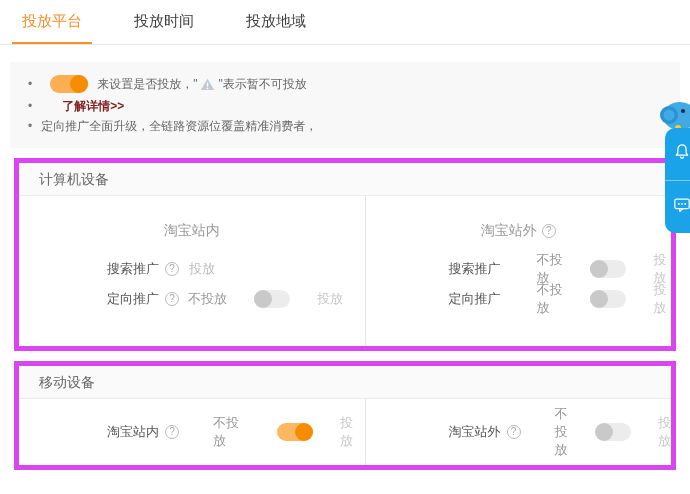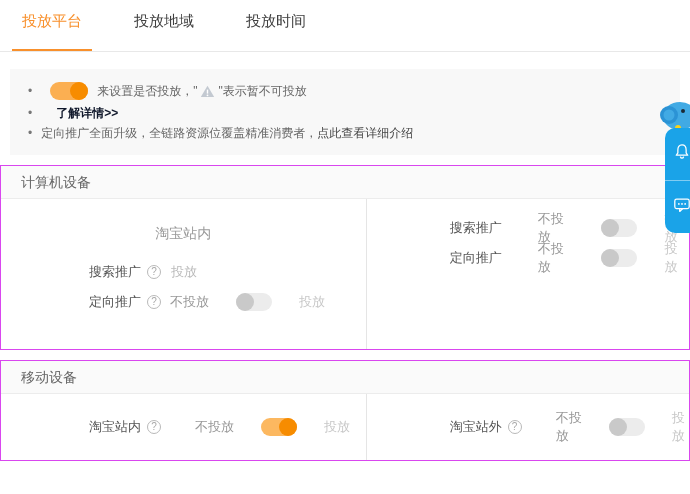--- a/index.html
+++ b/index.html
@@ -1,40 +1,40 @@
 <!DOCTYPE html>
 <html><head>
 <meta charset="utf-8">
 <style>
   * { margin:0; padding:0; box-sizing:border-box; }
   html,body { width:690px; height:494px; background:#fff; overflow:hidden;
     font-family:"Liberation Sans","DejaVu Sans",sans-serif; position:relative; }
 
   
-  .tabbar { height:52px; border-bottom:1px solid #e8e8e8; display:flex; padding-left:12px; }
+  .tabbar { height:45px; border-bottom:1px solid #e8e8e8; display:flex; padding-left:12px; }
   .tab { font-size:15px; color:#404040; padding:0 10px; line-height:42px; margin-right:32px;
     cursor:pointer; border-bottom:2px solid transparent; }
   .tab.active { color:#f8902c; border-bottom-color:#f8902c; }
 
   
   .notice { margin:17px 10px 10px; background:#f8f8f8; padding:10px 18px 12px;
     font-size:12px; color:#666; }
   .notice-line { display:flex; align-items:center; line-height:20px; white-space:nowrap; }
   .notice-line.first { line-height:24px; }
   .bullet { margin-right:9px; color:#777; }
   .mini-toggle { width:38px; height:18px; border-radius:9px; background:#fbaf52;
     position:relative; display:inline-block; margin:0 9px; flex:none; }
   .mini-knob { position:absolute; right:0; top:0; width:18px; height:18px;
     border-radius:50%; background:#f78c00; }
   .warn-icon { display:inline-flex; margin:0 3px; }
-  .link-strong { color:#0f172a; font-weight:bold; margin-left:15px; cursor:pointer; text-decoration:none; }
+  .link-strong { color:#7f1d1d; font-weight:bold; margin-left:21px; cursor:pointer; text-decoration:none; }
   .link-plain { color:#444; cursor:pointer; text-decoration:none; }
 
   
-  .section { margin:0 0 10px; border:1px solid #d946ef; background:#fff; }
+  .section { margin:0 14px 10px; border:5px solid #d946ef; background:#fff; }
   .section-header { height:33px; line-height:33px; background:#fafafa;
     border-bottom:1px solid #ececec; padding-left:20px; font-size:14px; color:#666; }
   .section-body { display:flex; }
   .section-body.computer { height:150px; }
   .section-body.mobile { height:66px; align-items:center; }
   .col { width:53%; }
   .col.right { width:47%; border-left:1px solid #e5e5e5; }
   .section-body.mobile .col { height:100%; display:flex; align-items:center; }
   .col-header { text-align:center; margin-top:26px; color:#9a9a9a; font-size:14px; }
   .rows { margin-top:14px; }
@@ -66,22 +66,22 @@
   .float-panel { position:absolute; top:28px; right:-25px; width:50px; height:105px;
     background:#1aa3e8; border-radius:10px; }
   .float-btn { height:52px; display:flex; align-items:center; padding-left:8px; cursor:pointer; }
   .float-btn + .float-btn { border-top:1px solid rgba(255,255,255,.45); }
 </style>
 </head>
 <body>
 
 <div class="tabbar">
   <div class="tab active">投放平台</div>
+  <div class="tab">投放时间</div>
   <div class="tab">投放地域</div>
-  <div class="tab">投放时间</div>
 </div>
 
 <div class="notice">
   <div class="notice-line first">
     <span class="bullet">•</span>
     <span class="mini-toggle">
         <span class="mini-knob"></span>
       </span>
     <span>来设置是否投放，"</span>
     <span class="warn-icon">
@@ -93,21 +93,20 @@
     </span>
     <span>"表示暂不可投放</span>
   </div>
   <div class="notice-line">
     <span class="bullet">•</span>
     <a class="link-strong">了解详情&gt;&gt;</a>
   </div>
   <div class="notice-line">
     <span class="bullet">•</span>
     <span>定向推广全面升级，全链路资源位覆盖精准消费者，</span>
-    <a class="link-plain">点此查看详细介绍</a>
   </div>
 </div>
 
 <div class="section">
   <div class="section-header">
     <span>计算机设备</span>
   </div>
   <div class="section-body computer">
     <div class="col">
       <div class="col-header">
@@ -126,20 +125,23 @@
             <span class="off-label">不投放</span>
             <span class="toggle">
                 <span class="knob"></span>
               </span>
             <span class="on-label">投放</span>
           </span>
         </div>
       </div>
     </div>
     <div class="col right">
+      <div class="col-header">
+        <span>淘宝站外</span><span class="help-icon">?</span>
+      </div>
       <div class="rows">
         <div class="row no-help">
           <span class="row-label">搜索推广</span>
           <span class="val">
             <span class="off-label">不投放</span>
             <span class="toggle">
                 <span class="knob"></span>
               </span>
             <span class="on-label">投放</span>
           </span>

